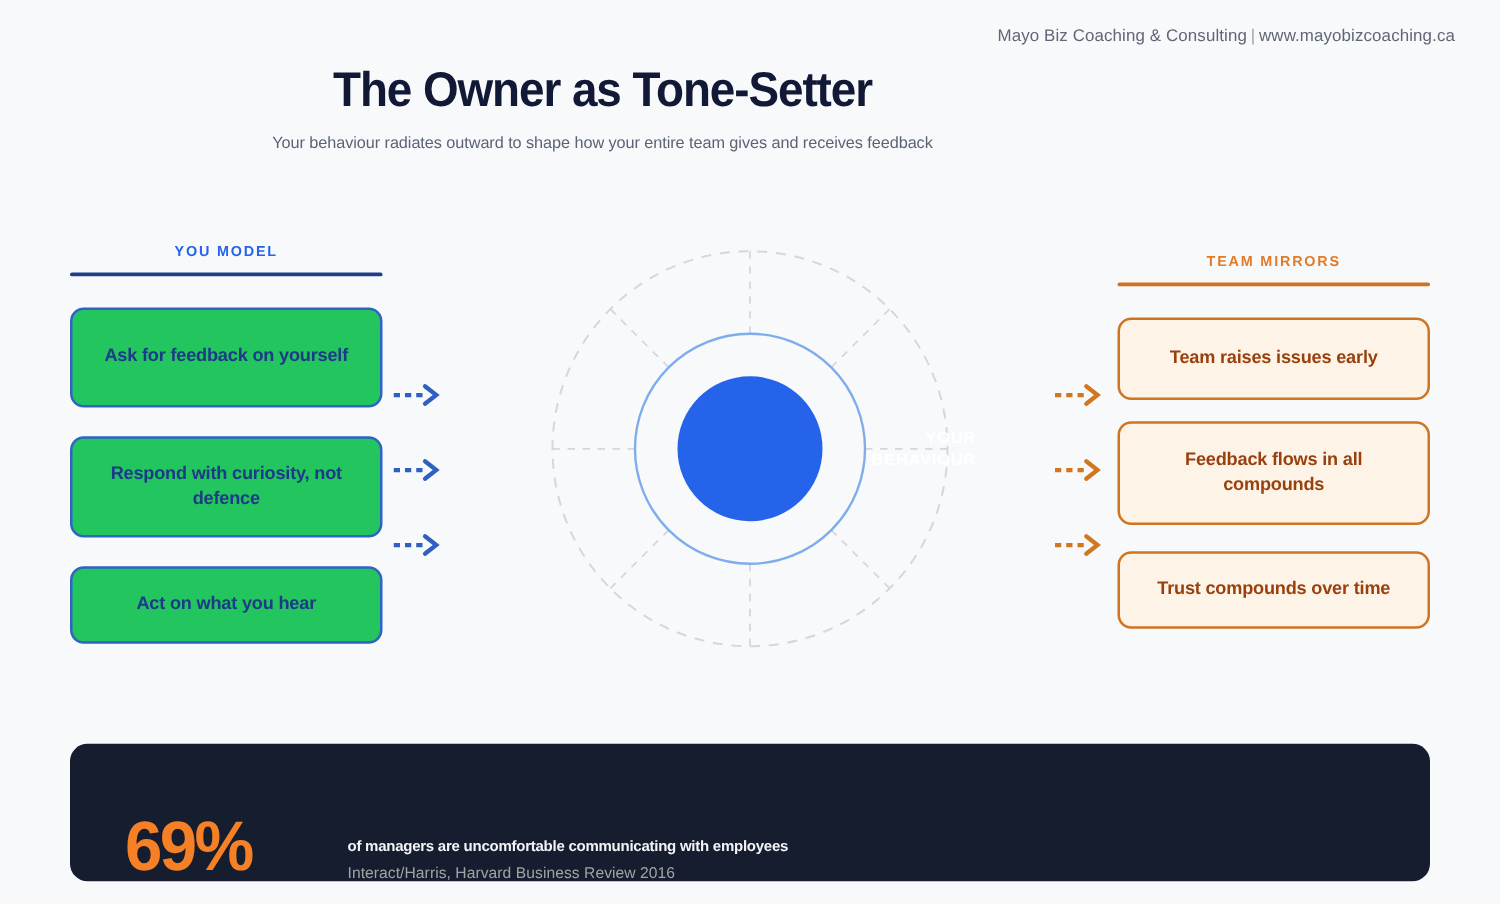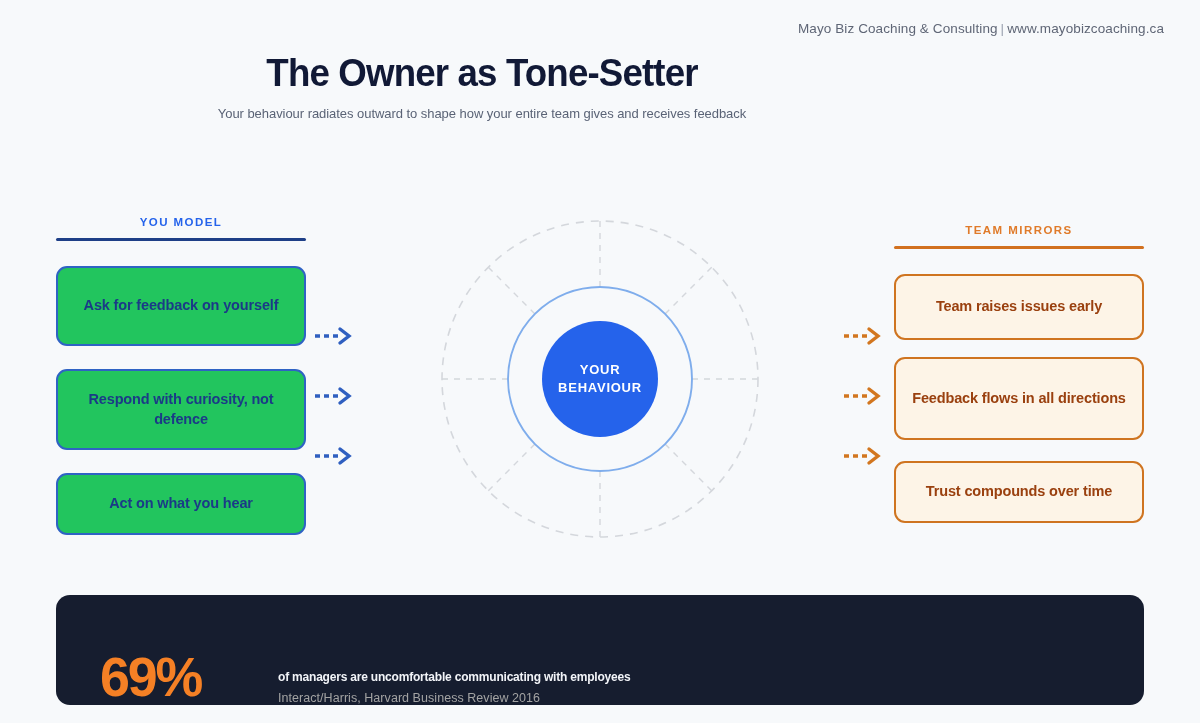--- a/index.html
+++ b/index.html
@@ -53,21 +53,21 @@
     margin-top: 13px;
     font-size: 13px;
     color: #5a6376;
     font-weight: 400;
     letter-spacing: -0.05px;
   }
 
   
   .diagram {
     position: absolute;
-    top: 196px;
+    top: 176px;
     left: 0;
     width: 953px;
     height: 370px;
   }
 
   
   .col-head {
     position: absolute;
     text-align: center;
   }
@@ -159,21 +159,21 @@
     width: 362px;
     height: 362px;
   }
   .radial svg { display: block; }
   .centre-label {
     position: absolute;
     left: 0; top: 0;
     width: 362px; height: 362px;
     display: flex;
     flex-direction: column;
-    align-items: center;
+    align-items: flex-end;
     justify-content: center;
     pointer-events: none;
   }
   .centre-label span {
     color: #ffffff;
     font-size: 13px;
     font-weight: 700;
     letter-spacing: 0.75px;
     line-height: 1.38;
     text-transform: uppercase;
@@ -250,21 +250,21 @@
     <span>Respond with curiosity, not defence</span>
   </div>
   <div class="card blue l3">
     <span>Act on what you hear</span>
   </div>
 
   <div class="card orange r1">
     <span>Team raises issues early</span>
   </div>
   <div class="card orange r2">
-    <span>Feedback flows in all directions</span>
+    <span>Feedback flows in all compounds</span>
   </div>
   <div class="card orange r3">
     <span>Trust compounds over time</span>
   </div>
 
   <div class="arrow a-l1">
     <svg viewBox="0 0 44 20" xmlns="http://www.w3.org/2000/svg">
       <line x1="2" y1="10" x2="27" y2="10" stroke="#2f5fc0" stroke-width="3.4" stroke-dasharray="5 4" stroke-linecap="butt"></line>
       <polyline points="27,3 36,10 27,17" fill="none" stroke="#2f5fc0" stroke-width="3.4" stroke-linecap="round" stroke-linejoin="miter"></polyline>
     </svg>

